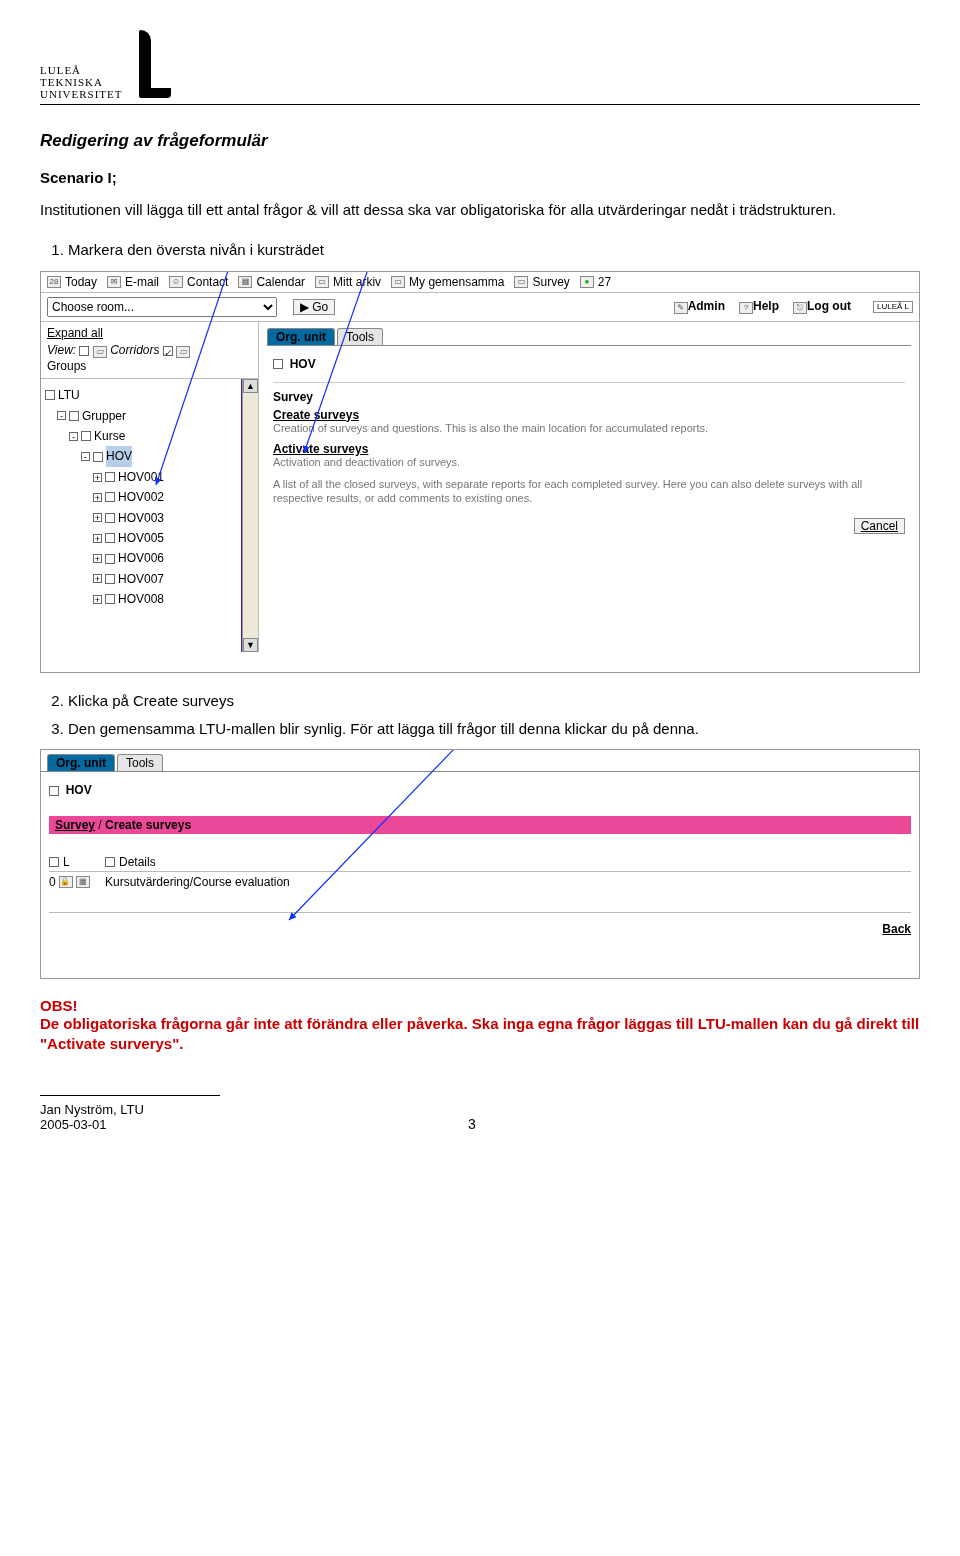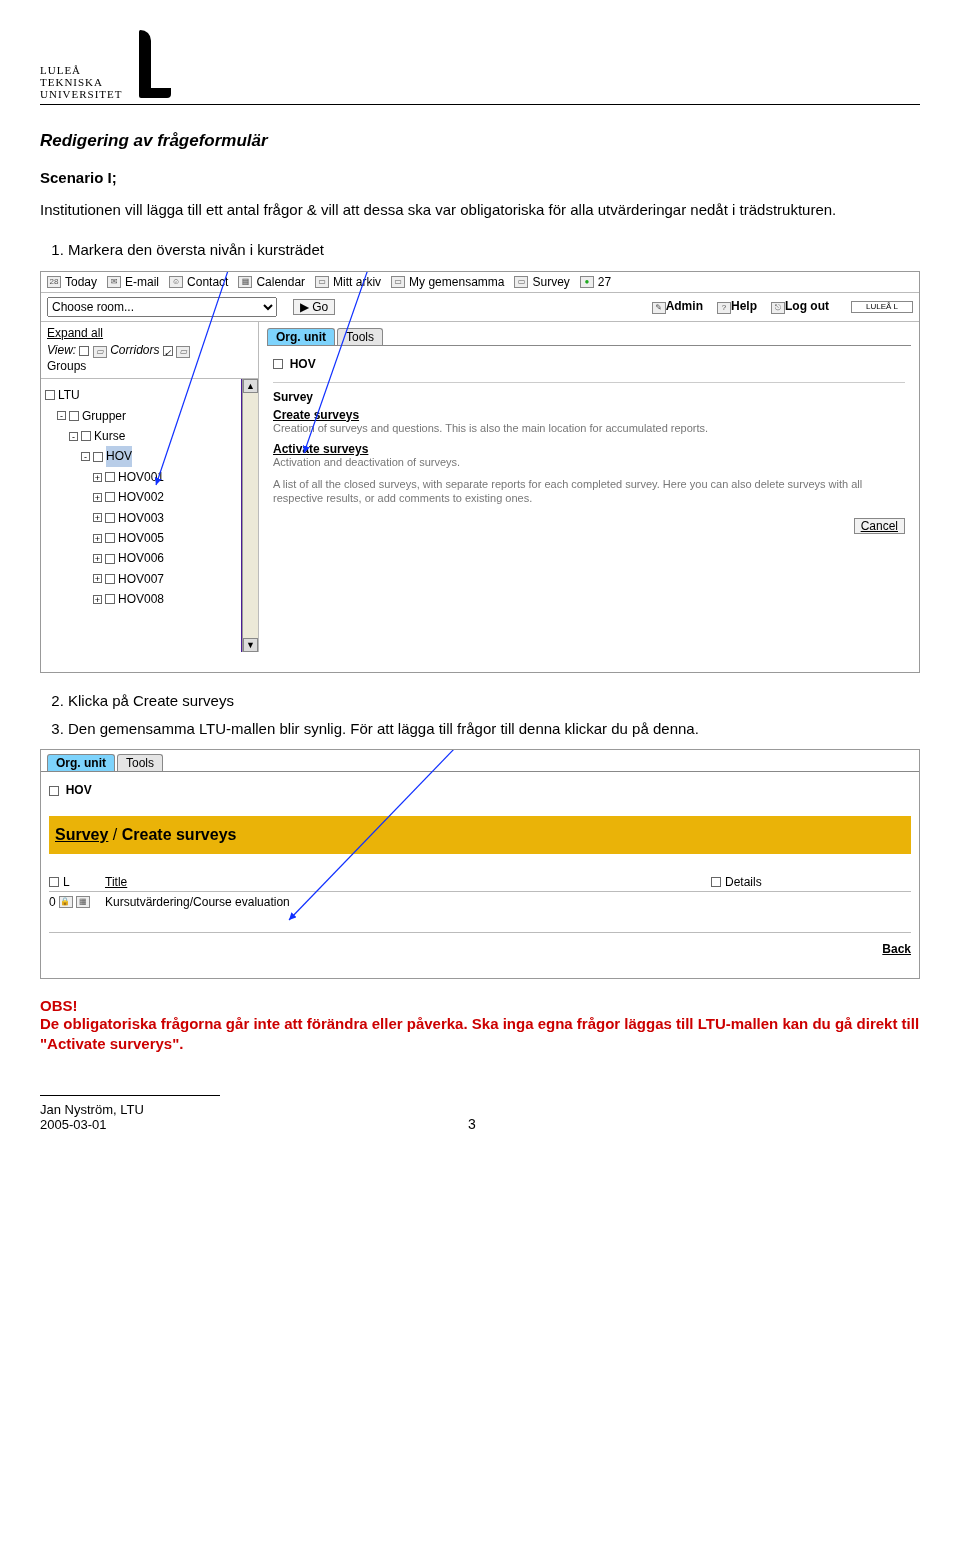--- a/index.html
+++ b/index.html
@@ -57,21 +57,21 @@
     display: inline-block; width: 14px; height: 12px; border: 1px solid #888;
     background: #eee; font-size: 8px; line-height: 10px; text-align: center; color: #555;
   }
   .roombar {
     display: flex; align-items: center; gap: 16px; padding: 4px 6px;
     border-bottom: 1px solid #bbb; font-size: 12px;
   }
   .roombar select { font-size: 12px; width: 230px; height: 20px; }
   .roombar .go-btn { display: inline-flex; align-items: center; gap: 3px; border: 1px solid #888; padding: 1px 6px; background: #f2f2f2; }
   .roombar .right { margin-left: auto; display: flex; gap: 14px; align-items: center; }
-  .mini-logo { font-size: 8px; border: 1px solid #888; padding: 1px 14px; margin-left: 8px; }
+  .mini-logo { font-size: 8px; border: 1px solid #888; padding: 1px 3px; margin-left: 8px; }
 
   .main-split { display: flex; height: 330px; }
   .left-pane { width: 218px; border-right: 1px solid #bbb; display: flex; flex-direction: column; }
   .left-head { padding: 4px 6px; border-bottom: 1px solid #bbb; line-height: 1.3; }
   .chk { display: inline-block; width: 10px; height: 10px; border: 1px solid #666; background: #fff; vertical-align: middle; }
   .chk.checked::after { content: "✓"; font-size: 9px; position: relative; top: -2px; left: 0; }
   .tree-wrap { display: flex; flex: 1; }
   .tree {
     flex: 1; padding: 6px 4px; font-size: 12px; line-height: 1.7;
     border-right: 1px solid #4c1d95; overflow: hidden;
@@ -84,33 +84,33 @@
   .vscroll { width: 16px; background: #ece9d8; border-left: 1px solid #999; position: relative; }
   .vscroll .arrow { height: 14px; border: 1px solid #888; background: #ddd; font-size: 9px; text-align: center; line-height: 12px; }
   .vscroll .track { position: absolute; top: 14px; bottom: 14px; left: 0; right: 0; }
 
   .right-pane { flex: 1; display: flex; flex-direction: column; }
   .tabs-row { display: flex; align-items: flex-end; gap: 2px; padding: 6px 8px 0 8px; }
   .tab {
     border: 1px solid #888; border-bottom: none; padding: 2px 8px;
     background: #e5e5e5; font-size: 12px; border-radius: 3px 3px 0 0;
   }
-  .tab.active { background: #7dd3fc; font-weight: bold; }
+  .tab.active { background: #0369a1; font-weight: bold; }
   .tab-body { border-top: 1px solid #888; margin: 0 8px; padding: 8px 6px; font-size: 12px; }
   .hov-row { padding: 4px 0 12px 0; border-bottom: 1px solid #ccc; margin-bottom: 8px; }
   .survey-h { font-weight: bold; margin: 6px 0; }
   .linkish { text-decoration: underline; font-weight: bold; font-size: 12px; }
   .desc { color: #777; font-size: 11px; margin: 1px 0 8px 0; line-height: 1.25; }
   .cancel-btn { float: right; border: 1px solid #888; background: #f2f2f2; padding: 1px 6px; font-size: 12px; margin-top: 4px; text-decoration: underline; }
   .clearfix::after { content: ""; display: block; clear: both; }
 
   
   .panel2 { margin-top: 10px; height: 230px; }
   .panel2 .tab-body { border-top: 1px solid #888; margin: 0; padding: 6px 8px; }
-  .panel2 .survey-path { background: #eab308; padding: 11px 6px; font-size: 16px; margin-top: 10px; }
+  .panel2 .survey-path { background: #ec4899; padding: 3px 6px; font-size: 12px; margin-top: 10px; }
   .table-head {
     display: flex; align-items: center; gap: 6px; border-bottom: 1px solid #bbb;
     padding: 6px 0 3px 0; margin-top: 16px; font-size: 12px;
   }
   .table-head .col1 { width: 50px; display: flex; align-items: center; gap: 4px; }
   .table-head .col2 { flex: 1; }
   .table-head .col3 { width: 200px; display: flex; align-items: center; gap: 4px; }
   .table-row { display: flex; align-items: center; gap: 6px; padding: 4px 0 24px 0; font-size: 12px; border-bottom: 1px solid #bbb; }
   .table-row .c1 { width: 50px; display: flex; align-items: center; gap: 3px; }
   .back-link { text-align: right; margin-top: 10px; text-decoration: underline; font-weight: bold; font-size: 12px; }
@@ -338,21 +338,20 @@
     <div style="padding:6px 0 10px 0;"><span class="chk"></span>&nbsp; <b>HOV</b></div>
     <div class="survey-path">
       <b><u>Survey</u></b> / <b>Create surveys</b>
     </div>
 
     <div class="table-head">
       <div class="col1">
           <span class="chk"></span> 
           <span>L</span>
         </div>
-      <div class="col2"><u>Title</u></div>
       <div class="col3">
           <span class="chk"></span> 
           <span>Details</span>
         </div>
     </div>
     <div class="table-row">
       <div class="c1">
         <span>0</span>
         <span class="ico">🔒</span>
         <span class="ico">▦</span>

